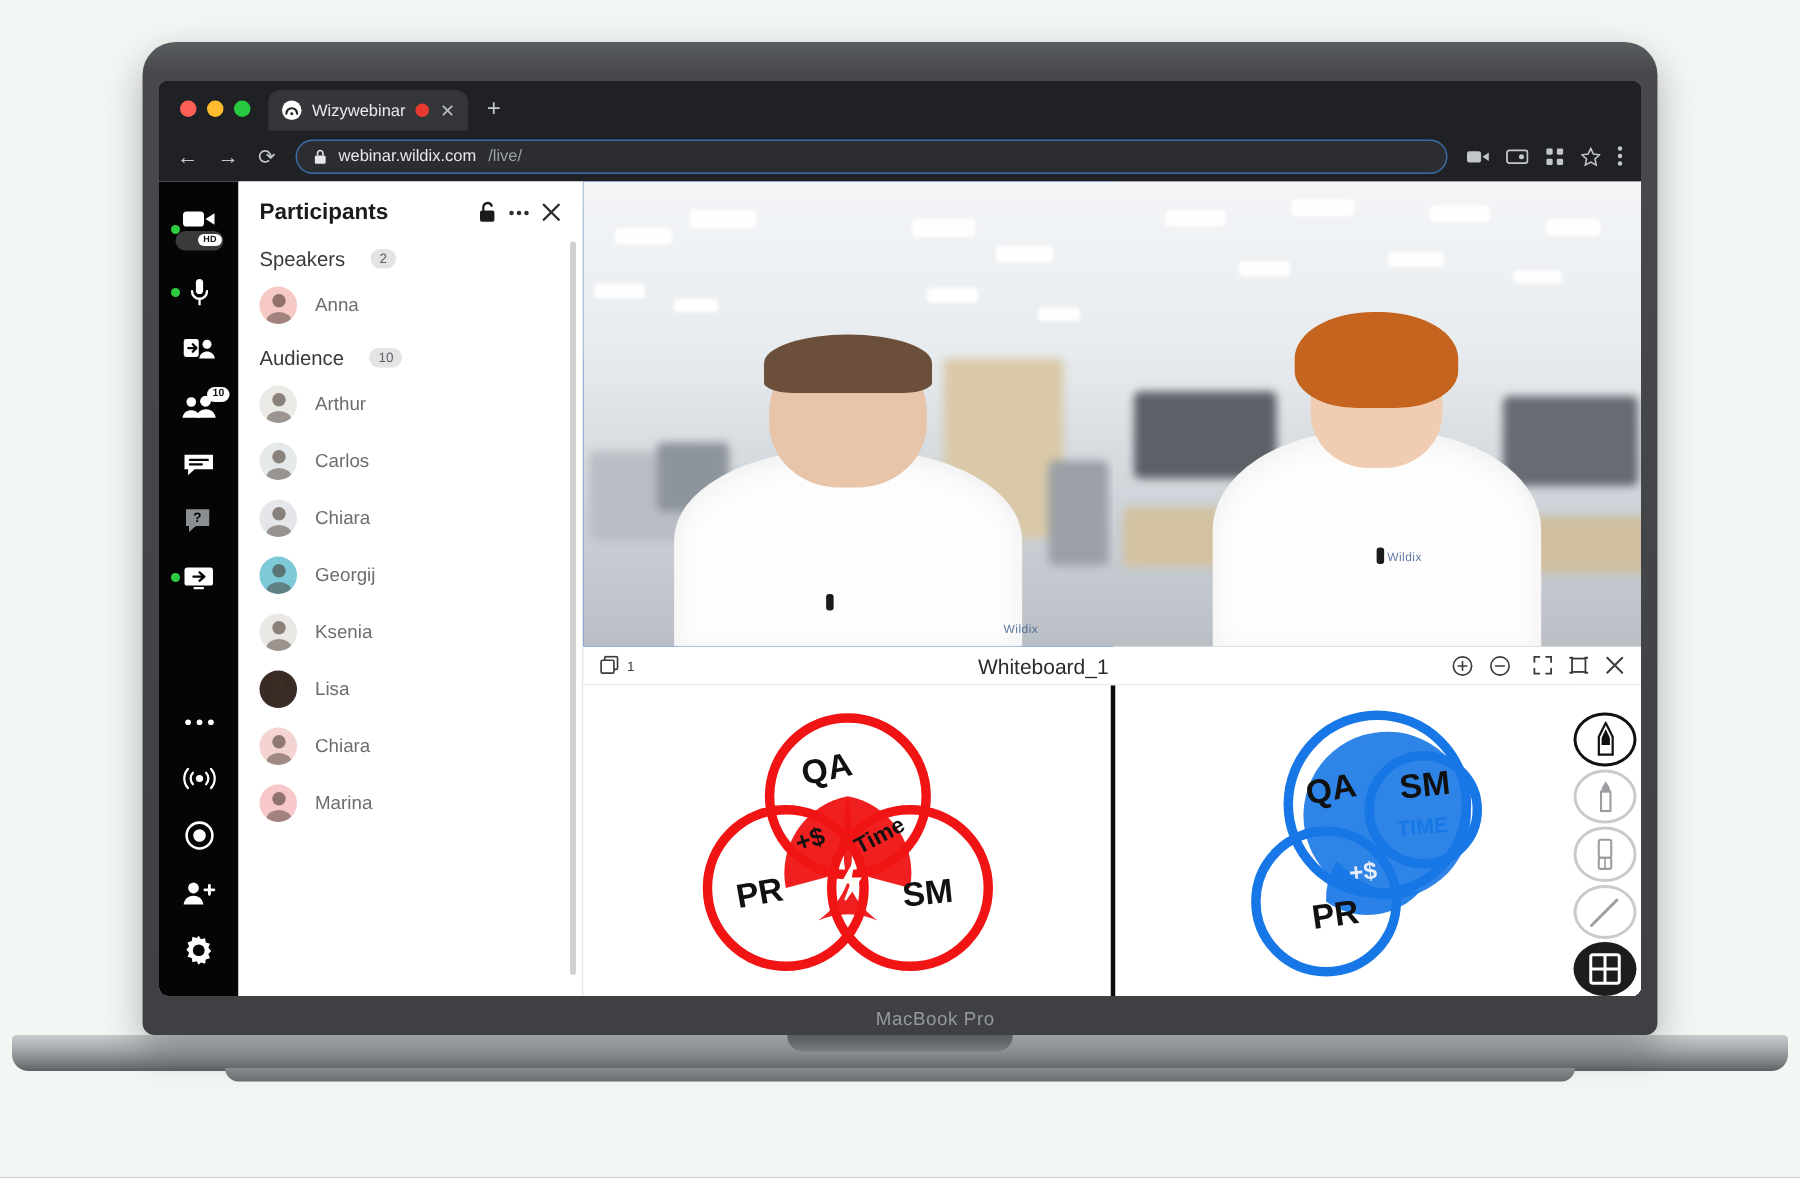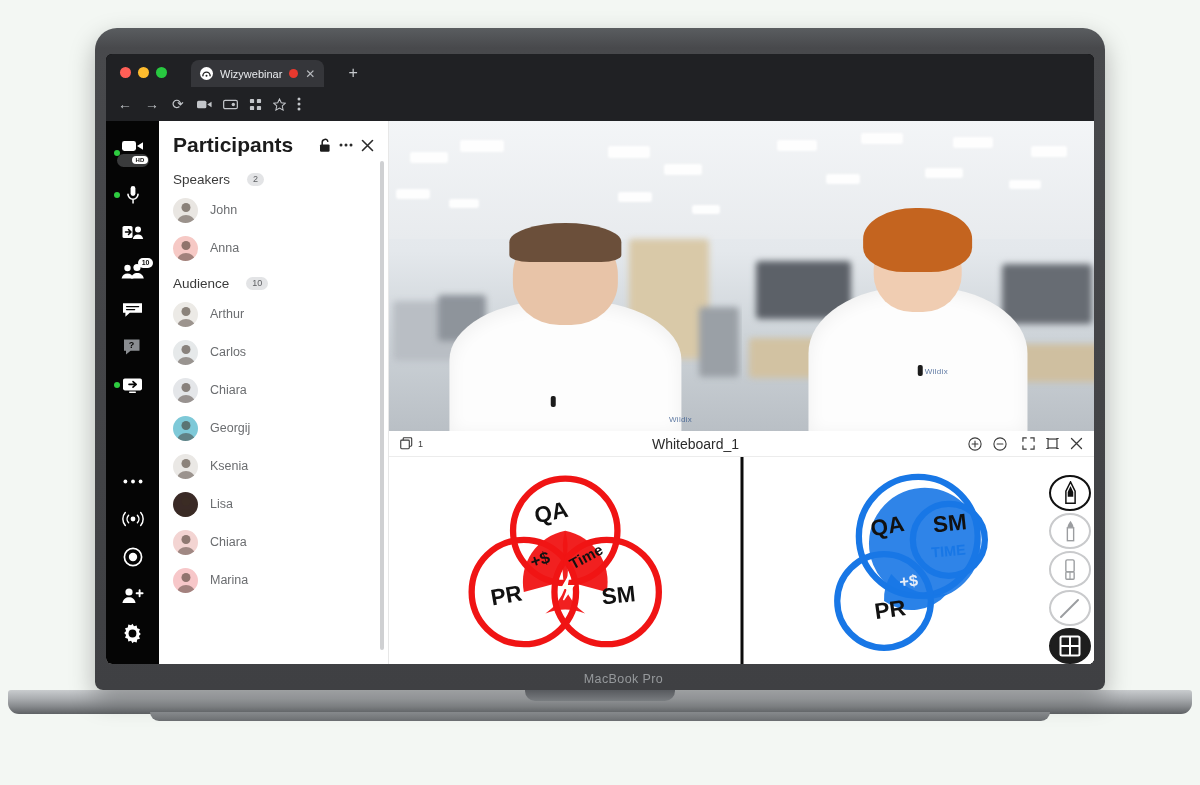--- a/index.html
+++ b/index.html
@@ -42,21 +42,21 @@
     background: linear-gradient(180deg,#8e9194,#6c6f72);
     border-radius: 0 0 16px 16px; filter: blur(.4px);
   }
   .bezel-label {
     position: absolute; left: 0; right: 0; bottom: 4px;
     text-align: center; color: #96999c; font-size: 12.5px; letter-spacing: .4px; margin-left: 47px;
   }
 
   
   .browser { position: absolute; inset: 0; background: #202124; }
-  .tabstrip { height: 33px; display: flex; align-items: flex-end; padding-left: 12px; gap: 12px; }
+  .tabstrip { height: 33px; display: flex; align-items: flex-end; padding-left: 12px; gap: 0; }
   .traffic { display: flex; gap: 7px; align-items: center; padding: 0 12px 9px 2px; }
   .dot { width: 11px; height: 11px; border-radius: 50%; }
   .dot.r { background: #ff5f57; } .dot.y { background: #febc2e; } .dot.g { background: #28c840; }
   .tab {
     height: 27px; background: #35363a; border-radius: 8px 8px 0 0;
     display: flex; align-items: center; gap: 7px; padding: 0 9px;
     color: #e8eaed; font-size: 11px; white-space: nowrap;
   }
   .tab-fav {
     width: 13px; height: 13px; border-radius: 50%;
@@ -100,21 +100,21 @@
     border-radius: 6px; padding: 1px 3px; line-height: 1; letter-spacing: .2px;
   }
   .rail-badge {
     position: absolute; right: 6px; top: 6px; background: #fff; color: #111;
     font-size: 7px; border-radius: 7px; padding: 1px 3.5px; font-weight: 600; line-height: 1.2;
   }
 
   
   .panel { width: 230px; flex: 0 0 230px; background: #fff; display: flex; flex-direction: column; position: relative; border-right: 1px solid #e7e7e7; }
   .panel-head { display: flex; align-items: center; padding: 12px 14px 6px 14px; gap: 8px; }
-  .panel-title { font-size: 21px; font-weight: bold; color: #1b1b1b; flex: 1; }
+  .panel-title { font-size: 15px; font-weight: bold; color: #1b1b1b; flex: 1; }
   .panel-ico { color: #2b2b2b; font-size: 13px; cursor: pointer; line-height: 1; }
   .panel-scroll { flex: 1; overflow: hidden; padding: 0 14px; position: relative; }
   .grp { display: flex; align-items: center; gap: 17px; margin: 9px 0 4px 0; }
   .grp-label { font-size: 13.5px; color: #3a3a3a; }
   .grp-count { background: #e3e4e6; color: #5d5f62; font-size: 9px; border-radius: 9px; padding: 1.5px 6px; line-height: 1.2; }
   .p-row { display: flex; align-items: center; gap: 12px; height: 38px; }
   .av { width: 25px; height: 25px; border-radius: 50%; flex: 0 0 25px; position: relative; overflow: hidden; }
   .av:after { content: ""; position: absolute; left: 50%; top: 5px; transform: translateX(-50%); width: 9px; height: 9px; border-radius: 50%; background: rgba(60,45,35,.55); }
   .av:before { content: ""; position: absolute; left: 50%; bottom: -5px; transform: translateX(-50%); width: 17px; height: 13px; border-radius: 50% 50% 0 0; background: rgba(60,45,35,.45); }
   .p-name { font-size: 12.5px; color: #6b6d70; }
@@ -187,20 +187,30 @@
             <span class="tab-rec"></span>
             <span class="tab-x">✕</span>
           </div>
           <span class="newtab">+</span>
         </div>
 
         <div class="navbar">
           <span class="navicon">←</span>
           <span class="navicon">→</span>
           <span class="navicon">⟳</span>
+          <div class="omnibox">
+            <span>
+              <svg width="9" height="11" viewBox="0 0 10 12">
+                  <rect x="1" y="5" width="8" height="6.2" rx="1.2" fill="#e6e8eb"></rect>
+                  <path d="M3 5V3.4a2 2 0 0 1 4 0V5" stroke="#e6e8eb" stroke-width="1.2" fill="none"></path>
+                </svg>
+            </span>
+            <span>webinar.wildix.com</span>
+            <span class="path">/live/</span>
+          </div>
           <div class="nav-right">
             <span class="navicon">
               <svg width="15" height="11" viewBox="0 0 16 11">
                   <rect x="0" y="1.5" width="10" height="8" rx="1.6" fill="#c3c6ca"></rect>
                   <path d="M11 5.5 15.5 2.5v6z" fill="#c3c6ca"></path>
                 </svg>
             </span>
             <span class="navicon">
               <svg width="15" height="11" viewBox="0 0 16 11">
                   <rect x="0.7" y="1" width="14.6" height="9" rx="1.6" fill="none" stroke="#c3c6ca" stroke-width="1.3"></rect>
@@ -399,24 +409,20 @@
                       <path d="M1.5 1.5 11.5 11.5M11.5 1.5 1.5 11.5"></path>
                     </g>
                   </svg>
               </span>
             </div>
             <div class="panel-scroll">
 
               <div class="grp">
                 <span class="grp-label">Speakers</span>
                 <span class="grp-count">2</span>
-              </div>
-              <div class="p-row">
-                <span class="av" style="background:#e9e6e2"></span>
-                <span class="p-name">John</span>
               </div>
               <div class="p-row">
                 <span class="av" style="background:#f6c9c5"></span>
                 <span class="p-name">Anna</span>
               </div>
 
               <div class="grp">
                 <span class="grp-label">Audience</span>
                 <span class="grp-count">10</span>
               </div>

